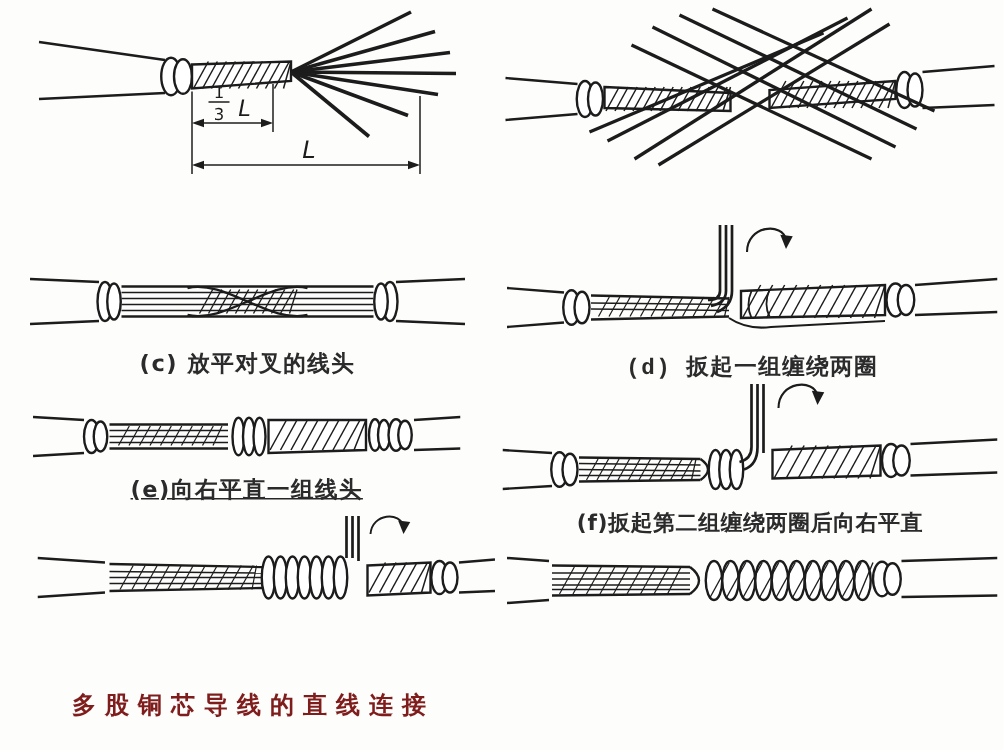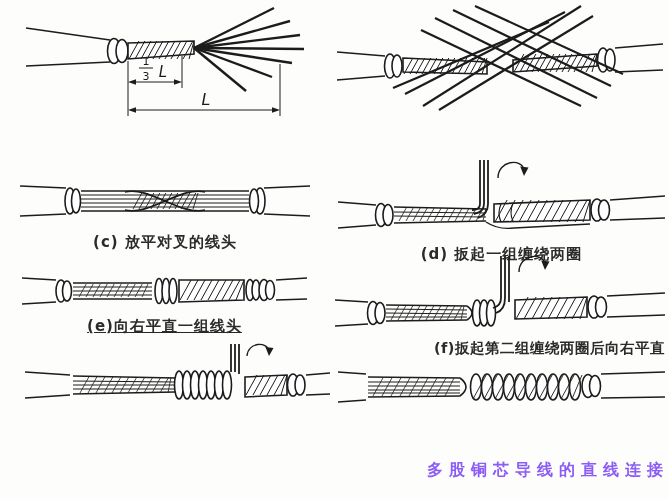--- a/index.html
+++ b/index.html
@@ -18,31 +18,31 @@
   .panel svg{display:block;margin:0 auto;}
   .cap{
     text-align:center;
     font-size:15px;
     font-weight:600;
     letter-spacing:1px;
     color:#2b2b2b;
     margin-top:3px;
     white-space:nowrap;
   }
-  .cap.small{font-size:14.5px;letter-spacing:0.5px;text-align:right;}
+  .cap.small{font-size:14.5px;letter-spacing:0.5px;}
   #figure-title{
     position:absolute;
     left:0;right:0;
     top:460px;
-    text-align:right;
-    padding-left:36px;
+    text-align:left;
+    padding-left:48px;
     font-size:16px;
     font-weight:700;
     letter-spacing:6px;
-    color:#8b5cf6;
+    color:#7f1d1d;
   }
   .ink{stroke:#1c1c1c;fill:none;}
 </style>
 </head>
 <body>
 
 <div id="stage">
 
   <div class="panel" style="left:22px;top:4px;width:288px;">
     <svg width="288" height="118" viewBox="0 0 288 118">
@@ -209,21 +209,21 @@
               <line x1="161.0" y1="37.0" x2="169.8" y2="21.0"></line>
               <line x1="167.0" y1="37.0" x2="175.8" y2="21.0"></line>
               <line x1="173.0" y1="37.0" x2="178.0" y2="21.0"></line>
             </g>
         </g>
       </g>
     </svg>
     <div class="cap">(c) 放平对叉的线头</div>
   </div>
 
-  <div class="panel" style="left:338px;top:156px;width:327px;">
+  <div class="panel" style="left:338px;top:146px;width:327px;font-family:Liberation Mono, monospace;">
     <svg width="327" height="86" viewBox="0 0 327 86">
       <g class="ink" stroke-width="1.6">
         <g>
           <path d="M0,46 L38,49"></path>
           <path d="M0,72 L38,69"></path>
           <ellipse cx="43" cy="59" rx="5.5" ry="11.5" fill="#fff"></ellipse>
           <ellipse cx="50" cy="59" rx="5" ry="10.5" fill="#fff"></ellipse>
         </g>
         <g>
           <path d="M56,51 L148,53"></path>

